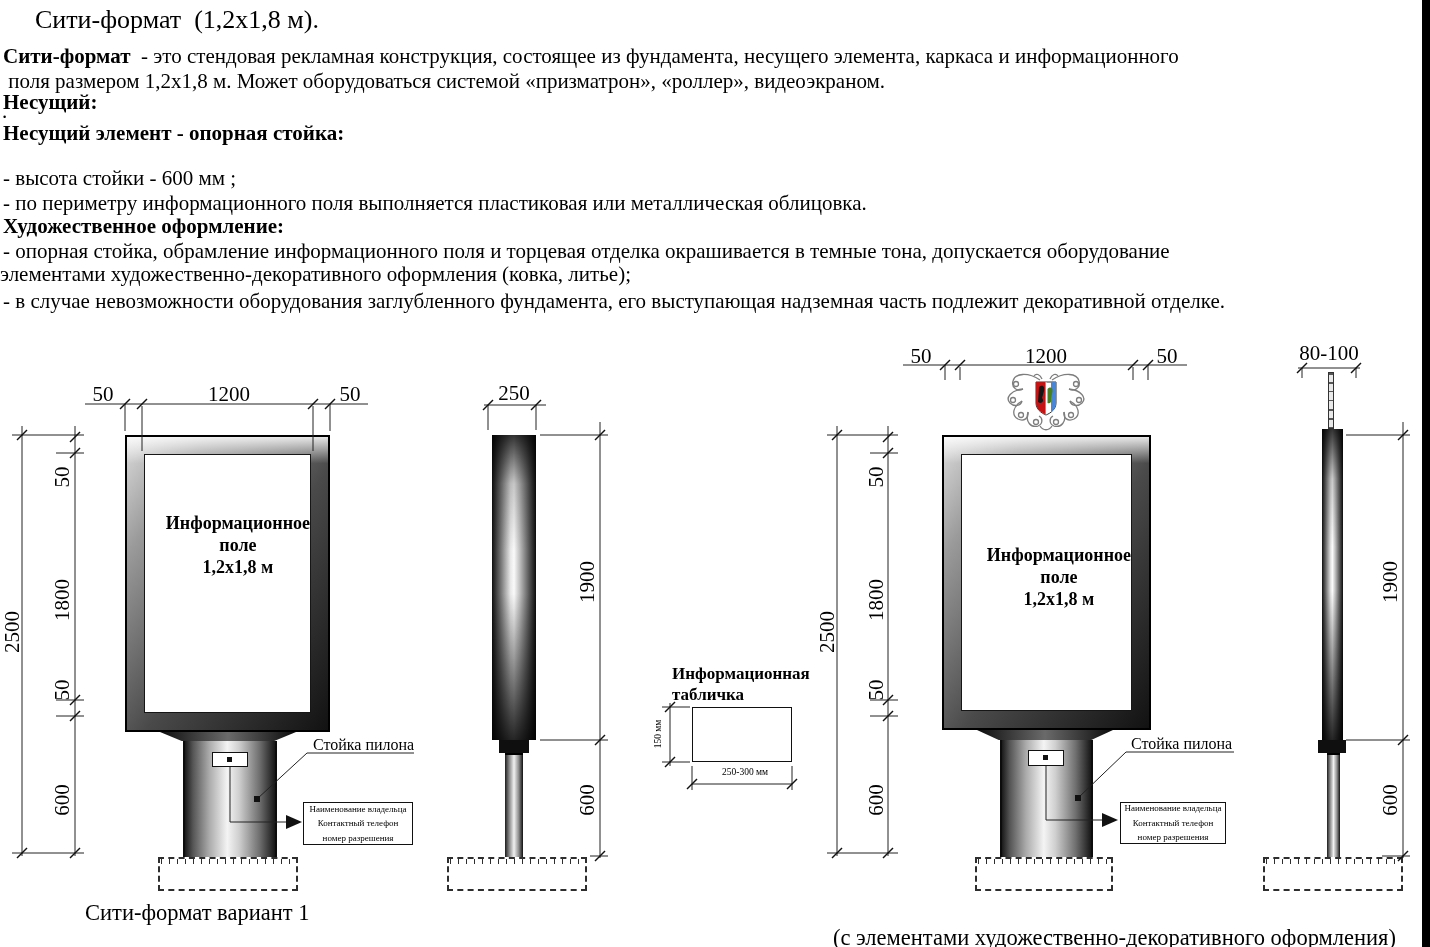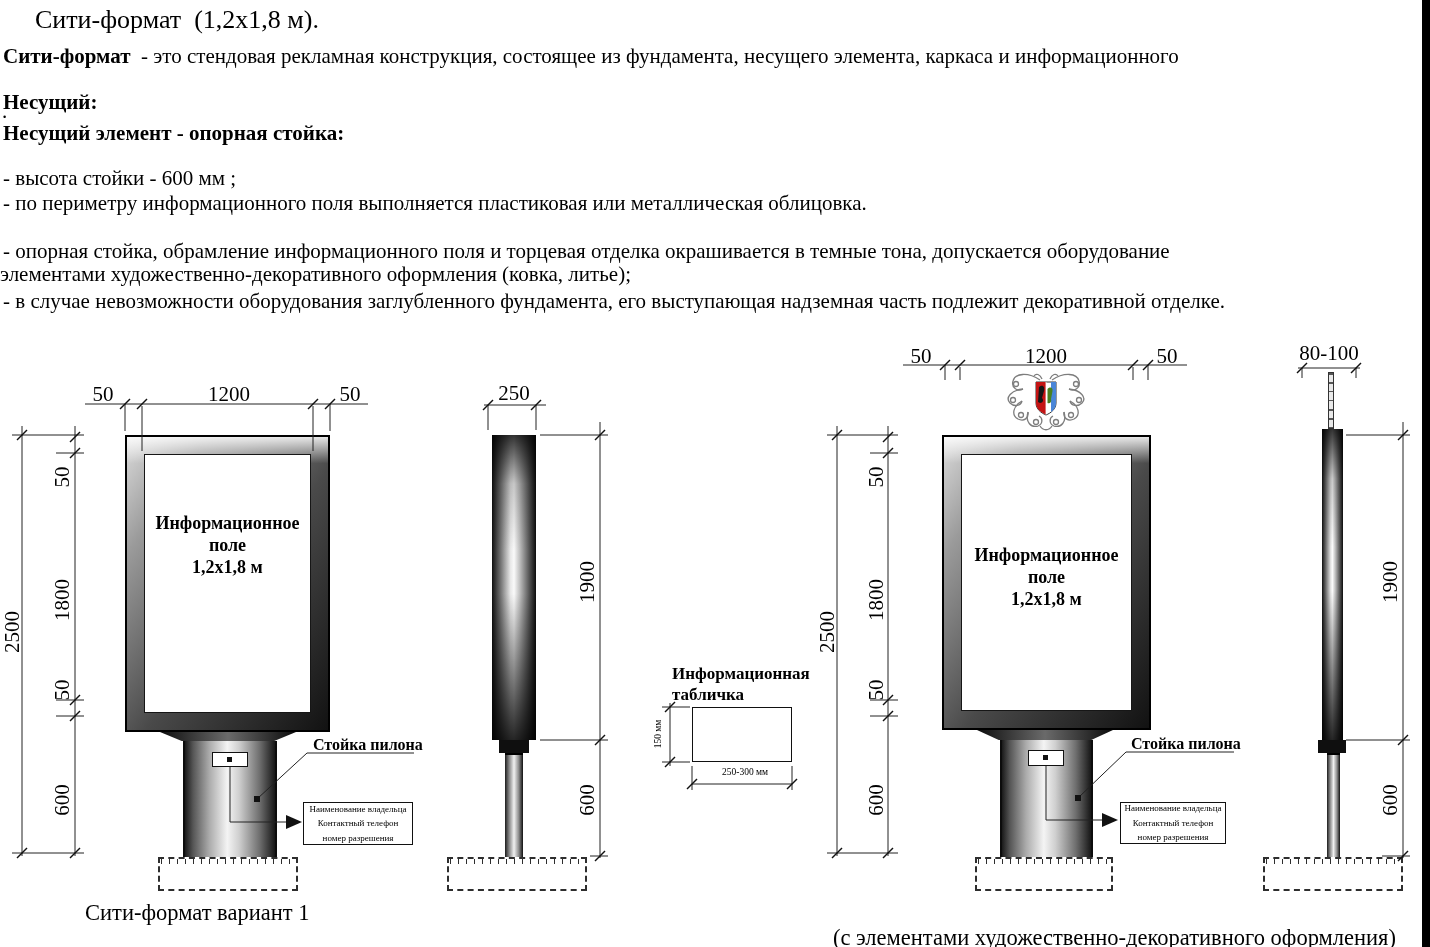--- a/index.html
+++ b/index.html
@@ -12,31 +12,31 @@
   
   .dim{position:absolute;font-size:21px;line-height:1;white-space:nowrap;}
   .dim.h{transform:translate(-50%,0);}
   .dim.v{transform:translate(-50%,-50%) rotate(-90deg);}
   .dim.sm{font-size:9.5px;}
   
   .panel{position:absolute;border:2px solid #000;box-sizing:border-box;
          background:linear-gradient(180deg,rgba(255,255,255,.85),rgba(255,255,255,0) 9%),
                     linear-gradient(125deg,#dcdcdc 0%,#9b9b9b 20%,#4a4a4a 55%,#121212 100%);}
   .field{position:absolute;inset:17px;background:#fff;border:1.5px solid #161616;
-         display:flex;flex-direction:column;align-items:center;text-align:center;}
+         display:flex;flex-direction:column;align-items:flex-end;text-align:center;}
   .field-text{font-weight:bold;font-size:18px;line-height:1.22;}
   .shoe{position:absolute;background:linear-gradient(90deg,#0d0d0d,#6a6a6a 50%,#0b0b0b);
         clip-path:polygon(0 0,100% 0,84% 100%,16% 100%);}
   .pylon{position:absolute;border-left:2px solid #0c0c0c;border-right:2px solid #0c0c0c;box-sizing:border-box;
          background:linear-gradient(90deg,#1a1a1a 0%,#565656 9%,#ababab 27%,#f4f4f4 47%,#cfcfcf 60%,#6e6e6e 83%,#171717 100%);}
   .nameplate{position:absolute;background:#fff;border:1.5px solid #111;box-sizing:border-box;}
   .ownerbox{position:absolute;border:1.5px solid #111;background:#fff;box-sizing:border-box;
             display:flex;flex-direction:column;justify-content:center;text-align:center;
             font-size:9px;line-height:1.6;}
-  .drawlabel{position:absolute;font-weight:bold;font-size:16px;white-space:nowrap;}
+  .drawlabel{position:absolute;font-weight:normal;font-size:16px;white-space:nowrap;}
   .caption{position:absolute;font-size:22.5px;white-space:nowrap;}
   .foundation{position:absolute;border:2px dashed #2e2e2e;background:#fff;box-sizing:border-box;}
   .foundation .hatch{position:absolute;left:1px;right:1px;top:0;height:5px;
         background:repeating-linear-gradient(90deg,#2e2e2e 0 1.5px,transparent 1.5px 8px);}
   .scol{position:absolute;
         background:linear-gradient(180deg,rgba(0,0,0,.8),rgba(0,0,0,.2) 16%,rgba(0,0,0,0) 38%,rgba(0,0,0,0) 52%,rgba(0,0,0,.5) 80%,rgba(0,0,0,.85) 100%),
                    linear-gradient(90deg,#0f0f0f 0%,#6a6a6a 18%,#e8e8e8 42%,#fafafa 50%,#c0c0c0 63%,#535353 85%,#0c0c0c 100%);}
   .scap{position:absolute;background:#0f0f0f;}
   .stem{position:absolute;border-top:2px solid #000;box-sizing:border-box;
         background:linear-gradient(90deg,#1b1b1b,#8a8a8a 24%,#f1f1f1 50%,#8f8f8f 76%,#101010);}
@@ -48,25 +48,27 @@
   .lines{position:absolute;left:0;top:0;pointer-events:none;}
   .crest{position:absolute;left:998px;top:370px;width:96px;height:65px;}
 </style>
 </head>
 <body>
 
 <div class="canvas">
 
   <h1 class="doc-title">Сити-формат  (1,2х1,8 м).</h1>
   <p class="tl" style="top:45px"><span class="b">Сити-формат</span><span>  - это стендовая рекламная конструкция, состоящее из фундамента, несущего элемента, каркаса и информационного</span></p>
+  <p class="tl" style="top:70px"> поля размером 1,2х1,8 м. Может оборудоваться системой «призматрон», «роллер», видеоэкраном.</p>
   <p class="tl b" style="top:91px;font-weight:bold">Несущий:</p>
   <p class="tl" style="top:100px;left:2px">.</p>
   <p class="tl" style="top:122px;font-weight:bold">Несущий элемент - опорная стойка:</p>
   <p class="tl" style="top:167px">- высота стойки - 600 мм ;</p>
   <p class="tl" style="top:192px">- по периметру информационного поля выполняется пластиковая или металлическая облицовка.</p>
+  <p class="tl" style="top:215px;font-weight:bold">Художественное оформление:</p>
   <p class="tl" style="top:240px">- опорная стойка, обрамление информационного поля и торцевая отделка окрашивается в темные тона, допускается оборудование</p>
   <p class="tl" style="top:263px;left:0">элементами художественно-декоративного оформления (ковка, литье);</p>
   <p class="tl" style="top:290px">- в случае невозможности оборудования заглубленного фундамента, его выступающая надземная часть подлежит декоративной отделке.</p>
 
   <div class="panel" style="left:125px;top:435px;width:205px;height:297px">
     <div class="field">
       <div class="field-text" style="margin-top:58px">
         <div>Информационное</div>
         <div>поле</div>
         <div>1,2х1,8 м</div>

